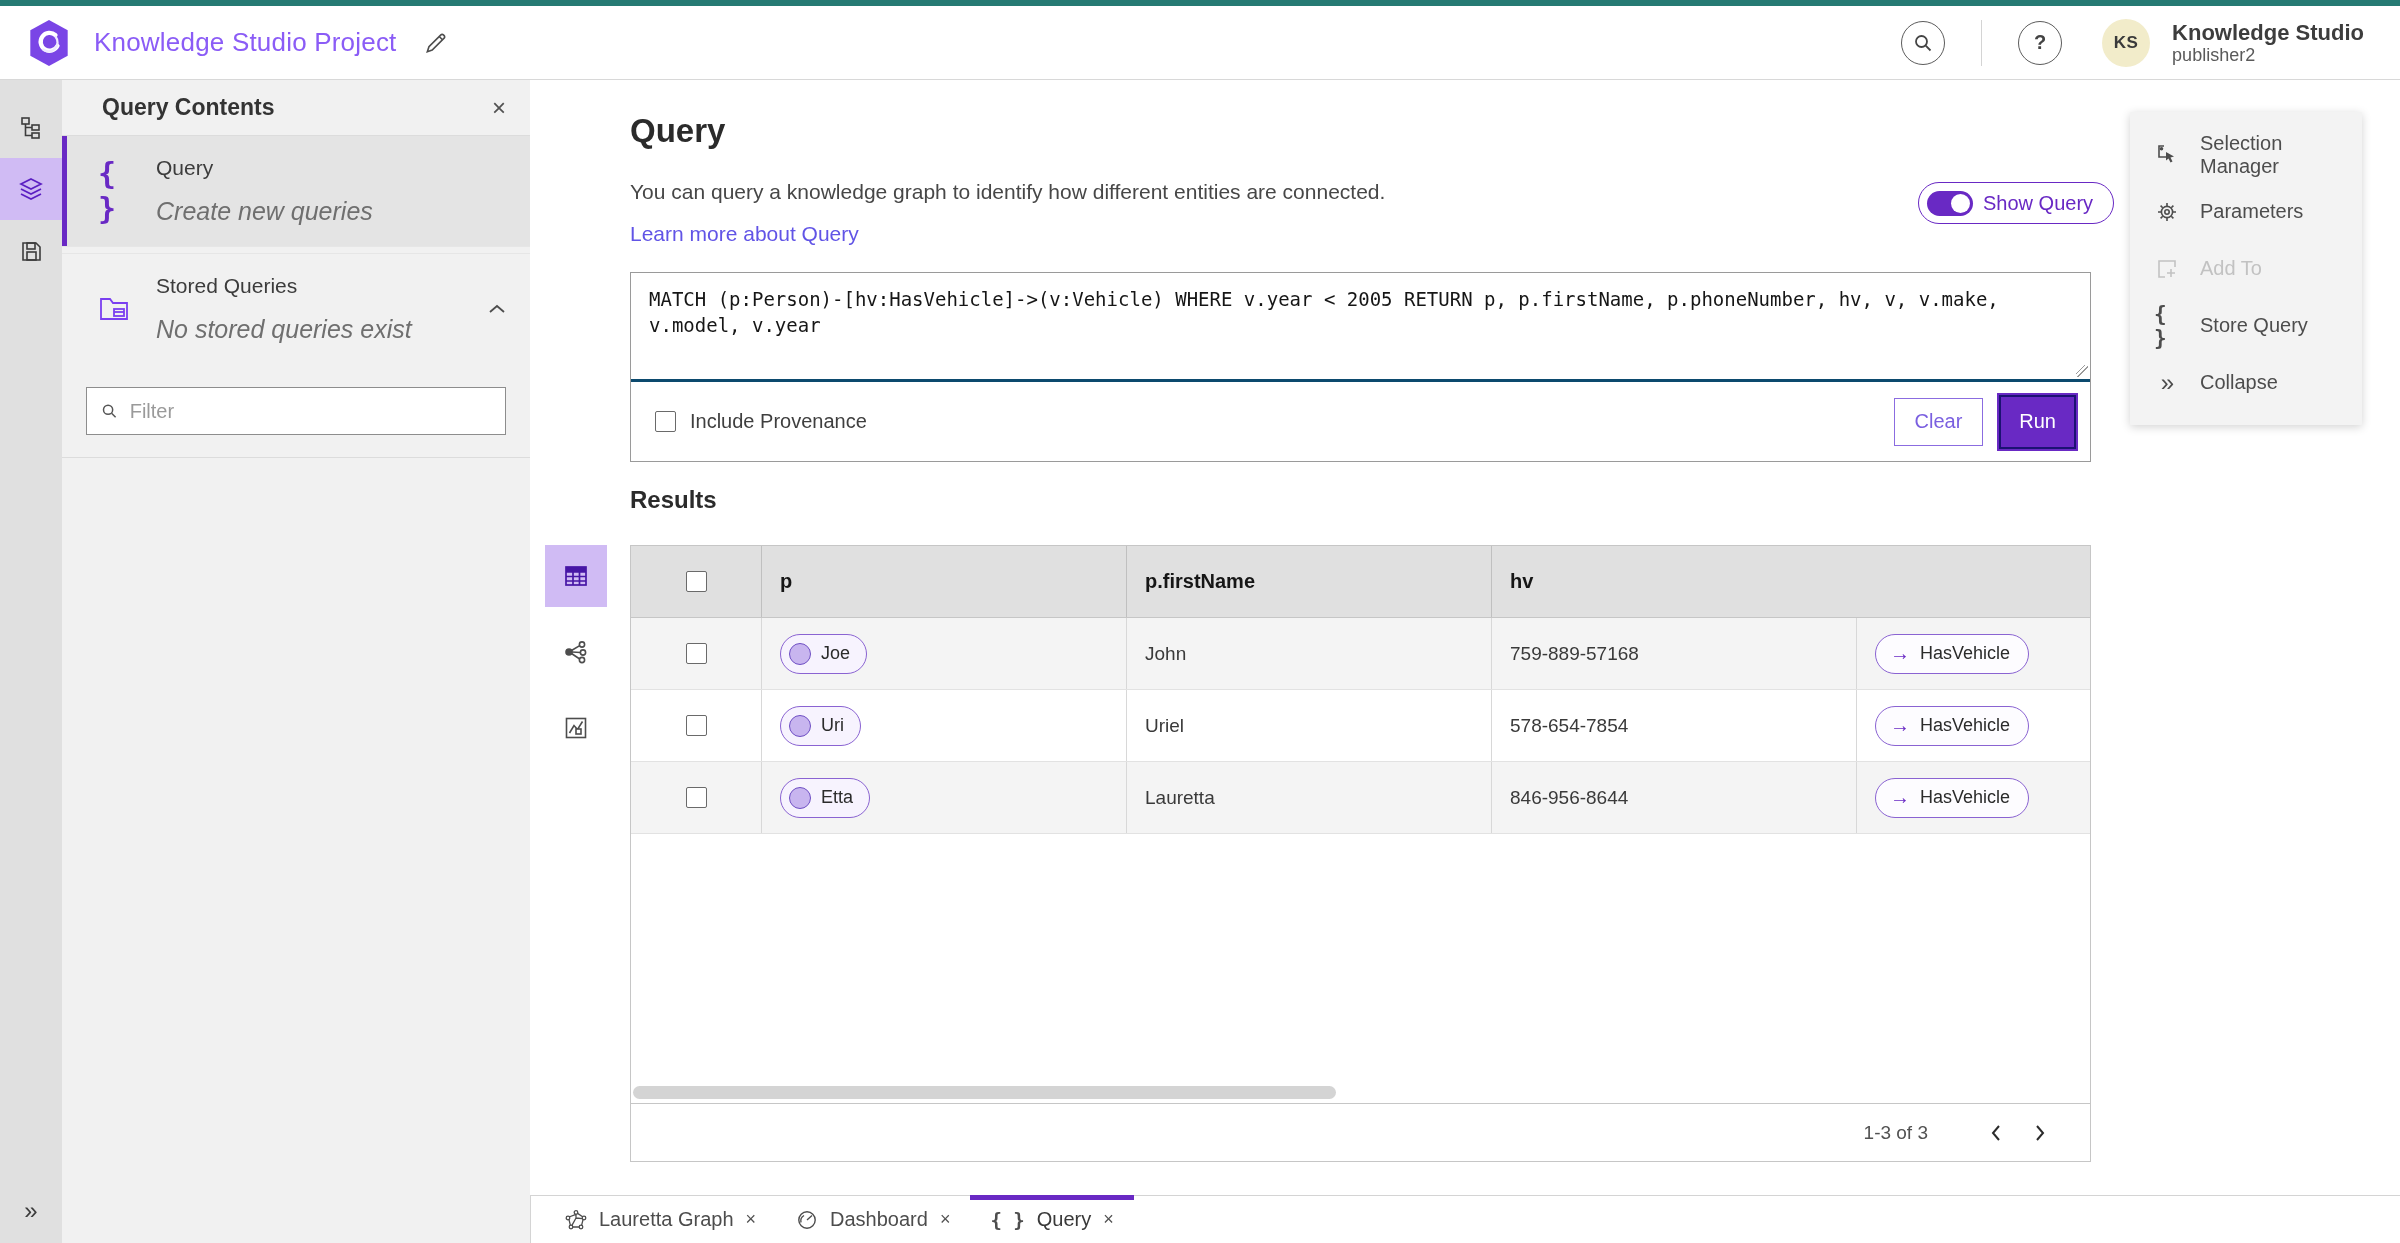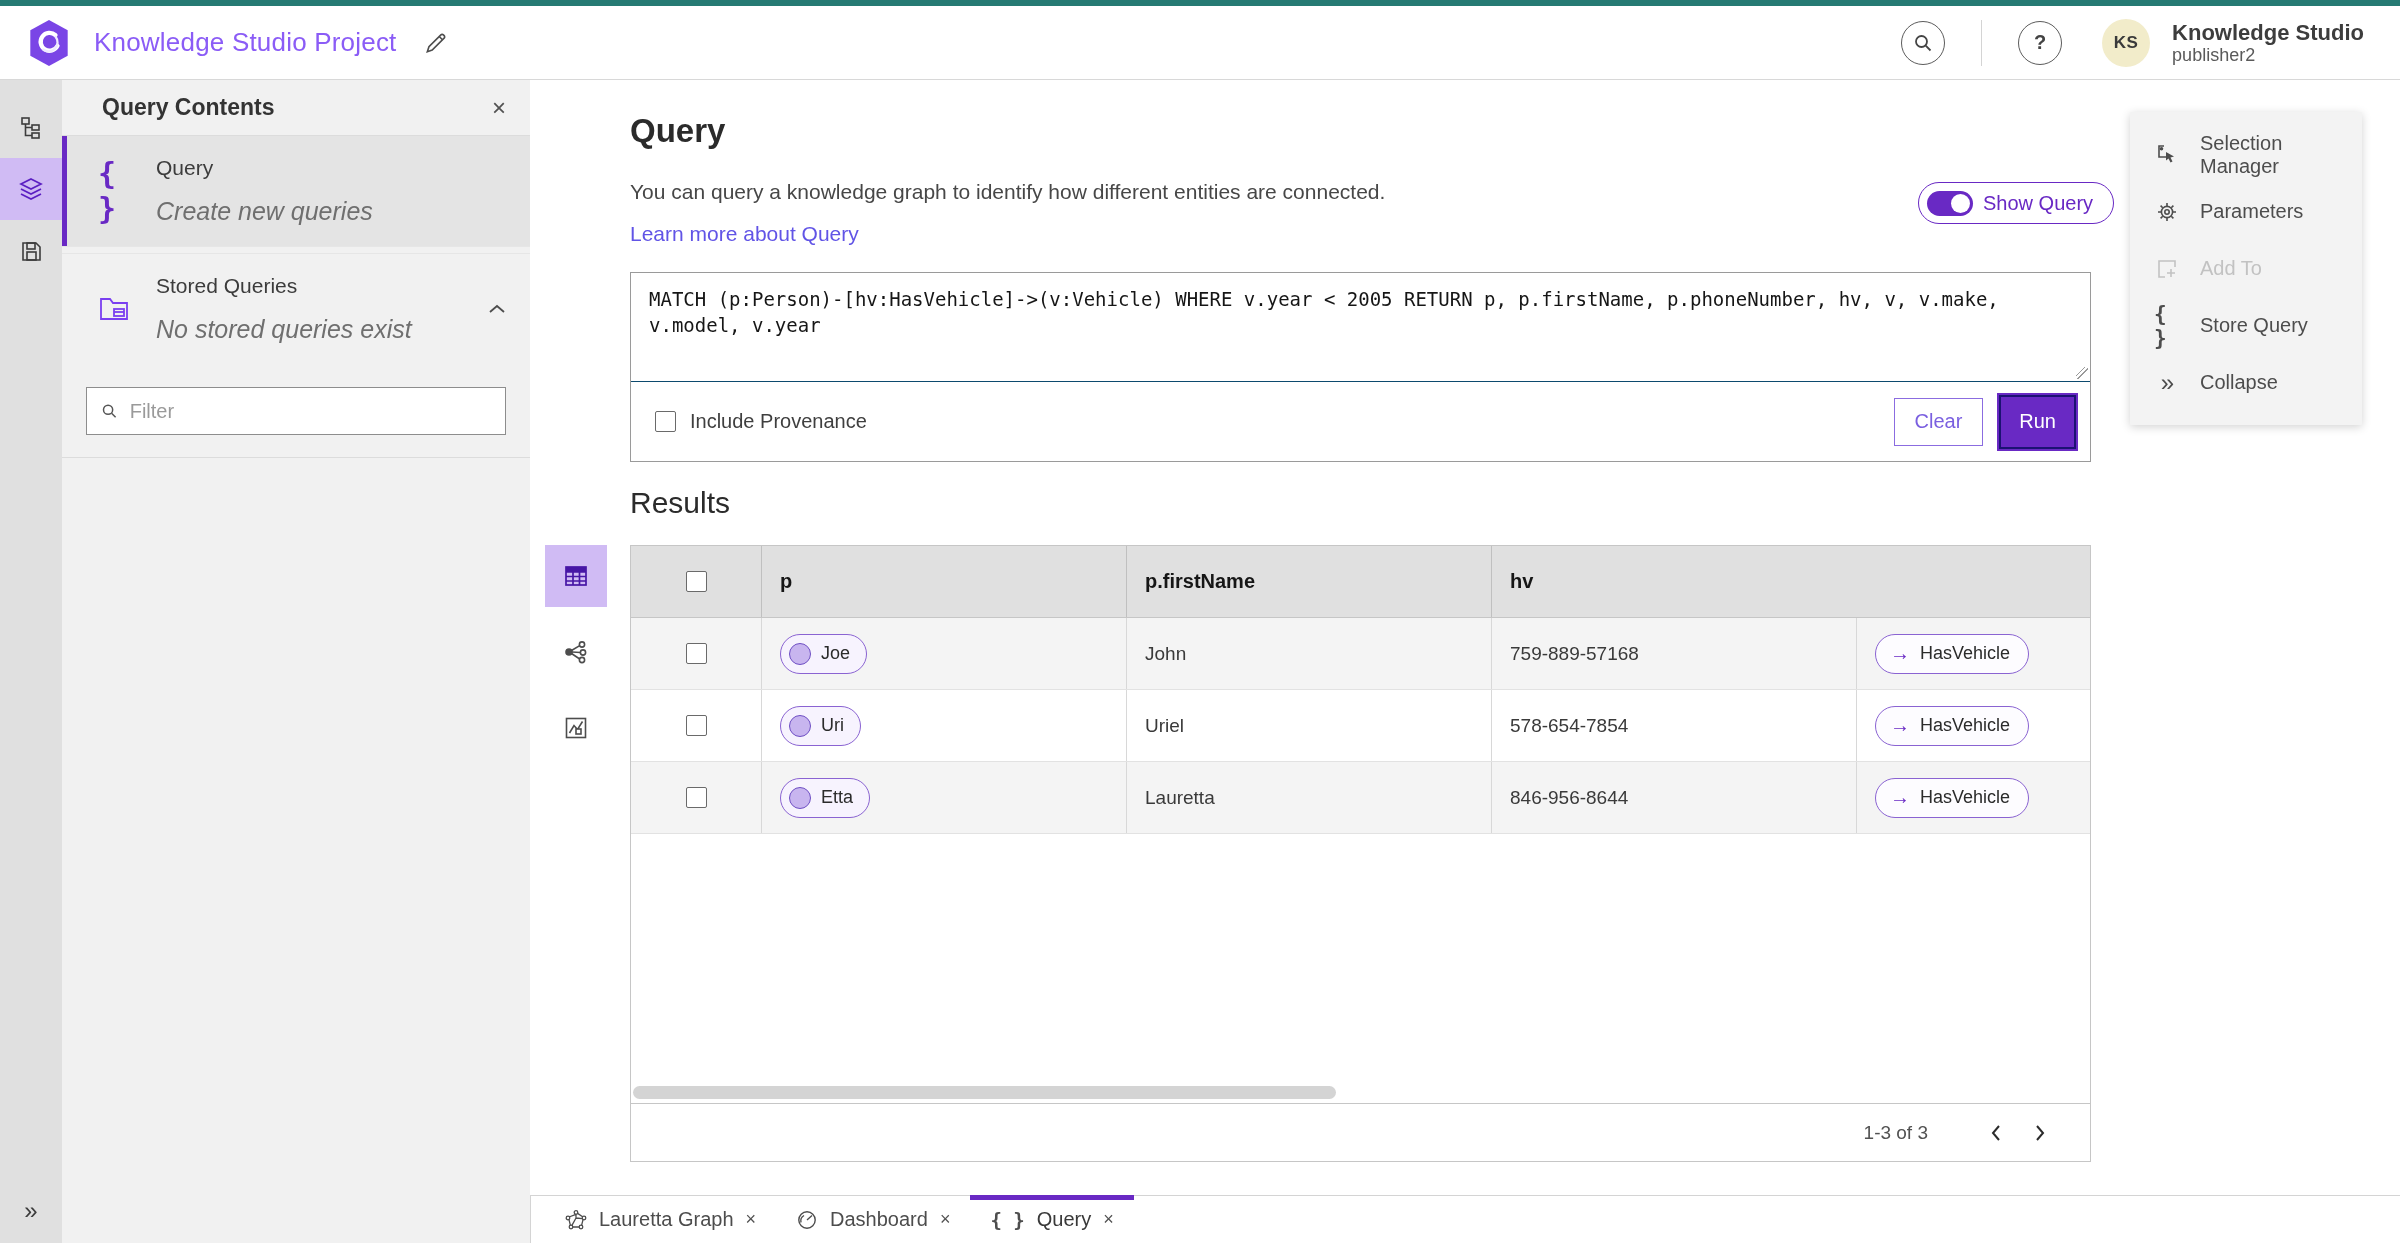--- a/index.html
+++ b/index.html
@@ -70,38 +70,38 @@
 
   .show-query { position:absolute; left:1918px; top:182px; height:42px; padding:0 20px 0 8px;
                 border:1.5px solid #6929c4; border-radius:21px; background:#fff;
                 display:flex; align-items:center; gap:10px; cursor:pointer; }
   .toggle-track { width:46px; height:25px; border-radius:13px; background:#6929c4; position:relative; }
   .toggle-knob { position:absolute; right:3px; top:3px; width:19px; height:19px; border-radius:50%; background:#fff; }
   .show-query-label { font-size:20px; color:#6929c4; }
 
   .query-box { position:absolute; left:630px; top:272px; width:1461px; height:190px;
                border:1px solid #9a9a9a; background:#fff; }
-  .query-text { height:109px; border-bottom:1px solid #0c4a6e; padding:14px 18px;
+  .query-text { height:109px; border-bottom:3px solid #0c4a6e; padding:14px 18px;
                 font-family:"DejaVu Sans Mono","Liberation Mono",monospace; font-size:19px;
                 line-height:1.35; color:#161616; position:relative; white-space:pre-wrap; word-break:break-word; }
   .resize-grip { position:absolute; right:2px; bottom:2px; width:12px; height:12px;
                  background:
                    linear-gradient(135deg, transparent 0 6px, #9a9a9a 6px 7px, transparent 7px 9px, #9a9a9a 9px 10px, transparent 10px);
   }
   .query-footer { height:79px; display:flex; align-items:center; padding:0 14px 0 24px; }
   .cb { appearance:none; -webkit-appearance:none; width:21px; height:21px; border:1.5px solid #6a6a6a;
         border-radius:2px; background:#fff; cursor:pointer; flex:0 0 auto; }
   .prov-label { font-size:20px; color:#3f3f3f; margin-left:14px; }
   .qf-buttons { margin-left:auto; display:flex; align-items:center; gap:16px; }
   .btn-clear { height:48px; padding:8px 20px; background:#fff; border:1.5px solid #8b6ce0;
                color:#7a5fe0; font-size:20px; font-family:inherit; cursor:pointer; }
   .btn-run { height:54px; padding:0 18px; background:#6929c4; border:2.5px solid #1c1273;
              outline:2px solid #6929c4; color:#fff; font-size:20px; font-family:inherit; cursor:pointer; }
 
-  .main-h2 { position:absolute; left:630px; top:486px; font-size:30px; font-weight:400; color:#2b2b2b;text-align:center; }
+  .main-h2 { position:absolute; left:630px; top:486px; font-size:24px; font-weight:700; color:#2b2b2b;text-align:center; }
 
   
   .view-switch { position:absolute; left:545px; top:545px; width:62px; display:flex; flex-direction:column; align-items:center; }
   .vs-item { width:62px; height:62px; display:flex; align-items:center; justify-content:center;
              color:#4d4d4d; cursor:pointer; margin-bottom:14px; }
   .vs-item.active { background:#d0bbf4; color:#4716a5; }
 
   
   .table-card { position:absolute; left:630px; top:545px; width:1461px; height:617px;
                 border:1px solid #c6c6c6; background:#fff; display:flex; flex-direction:column; }

